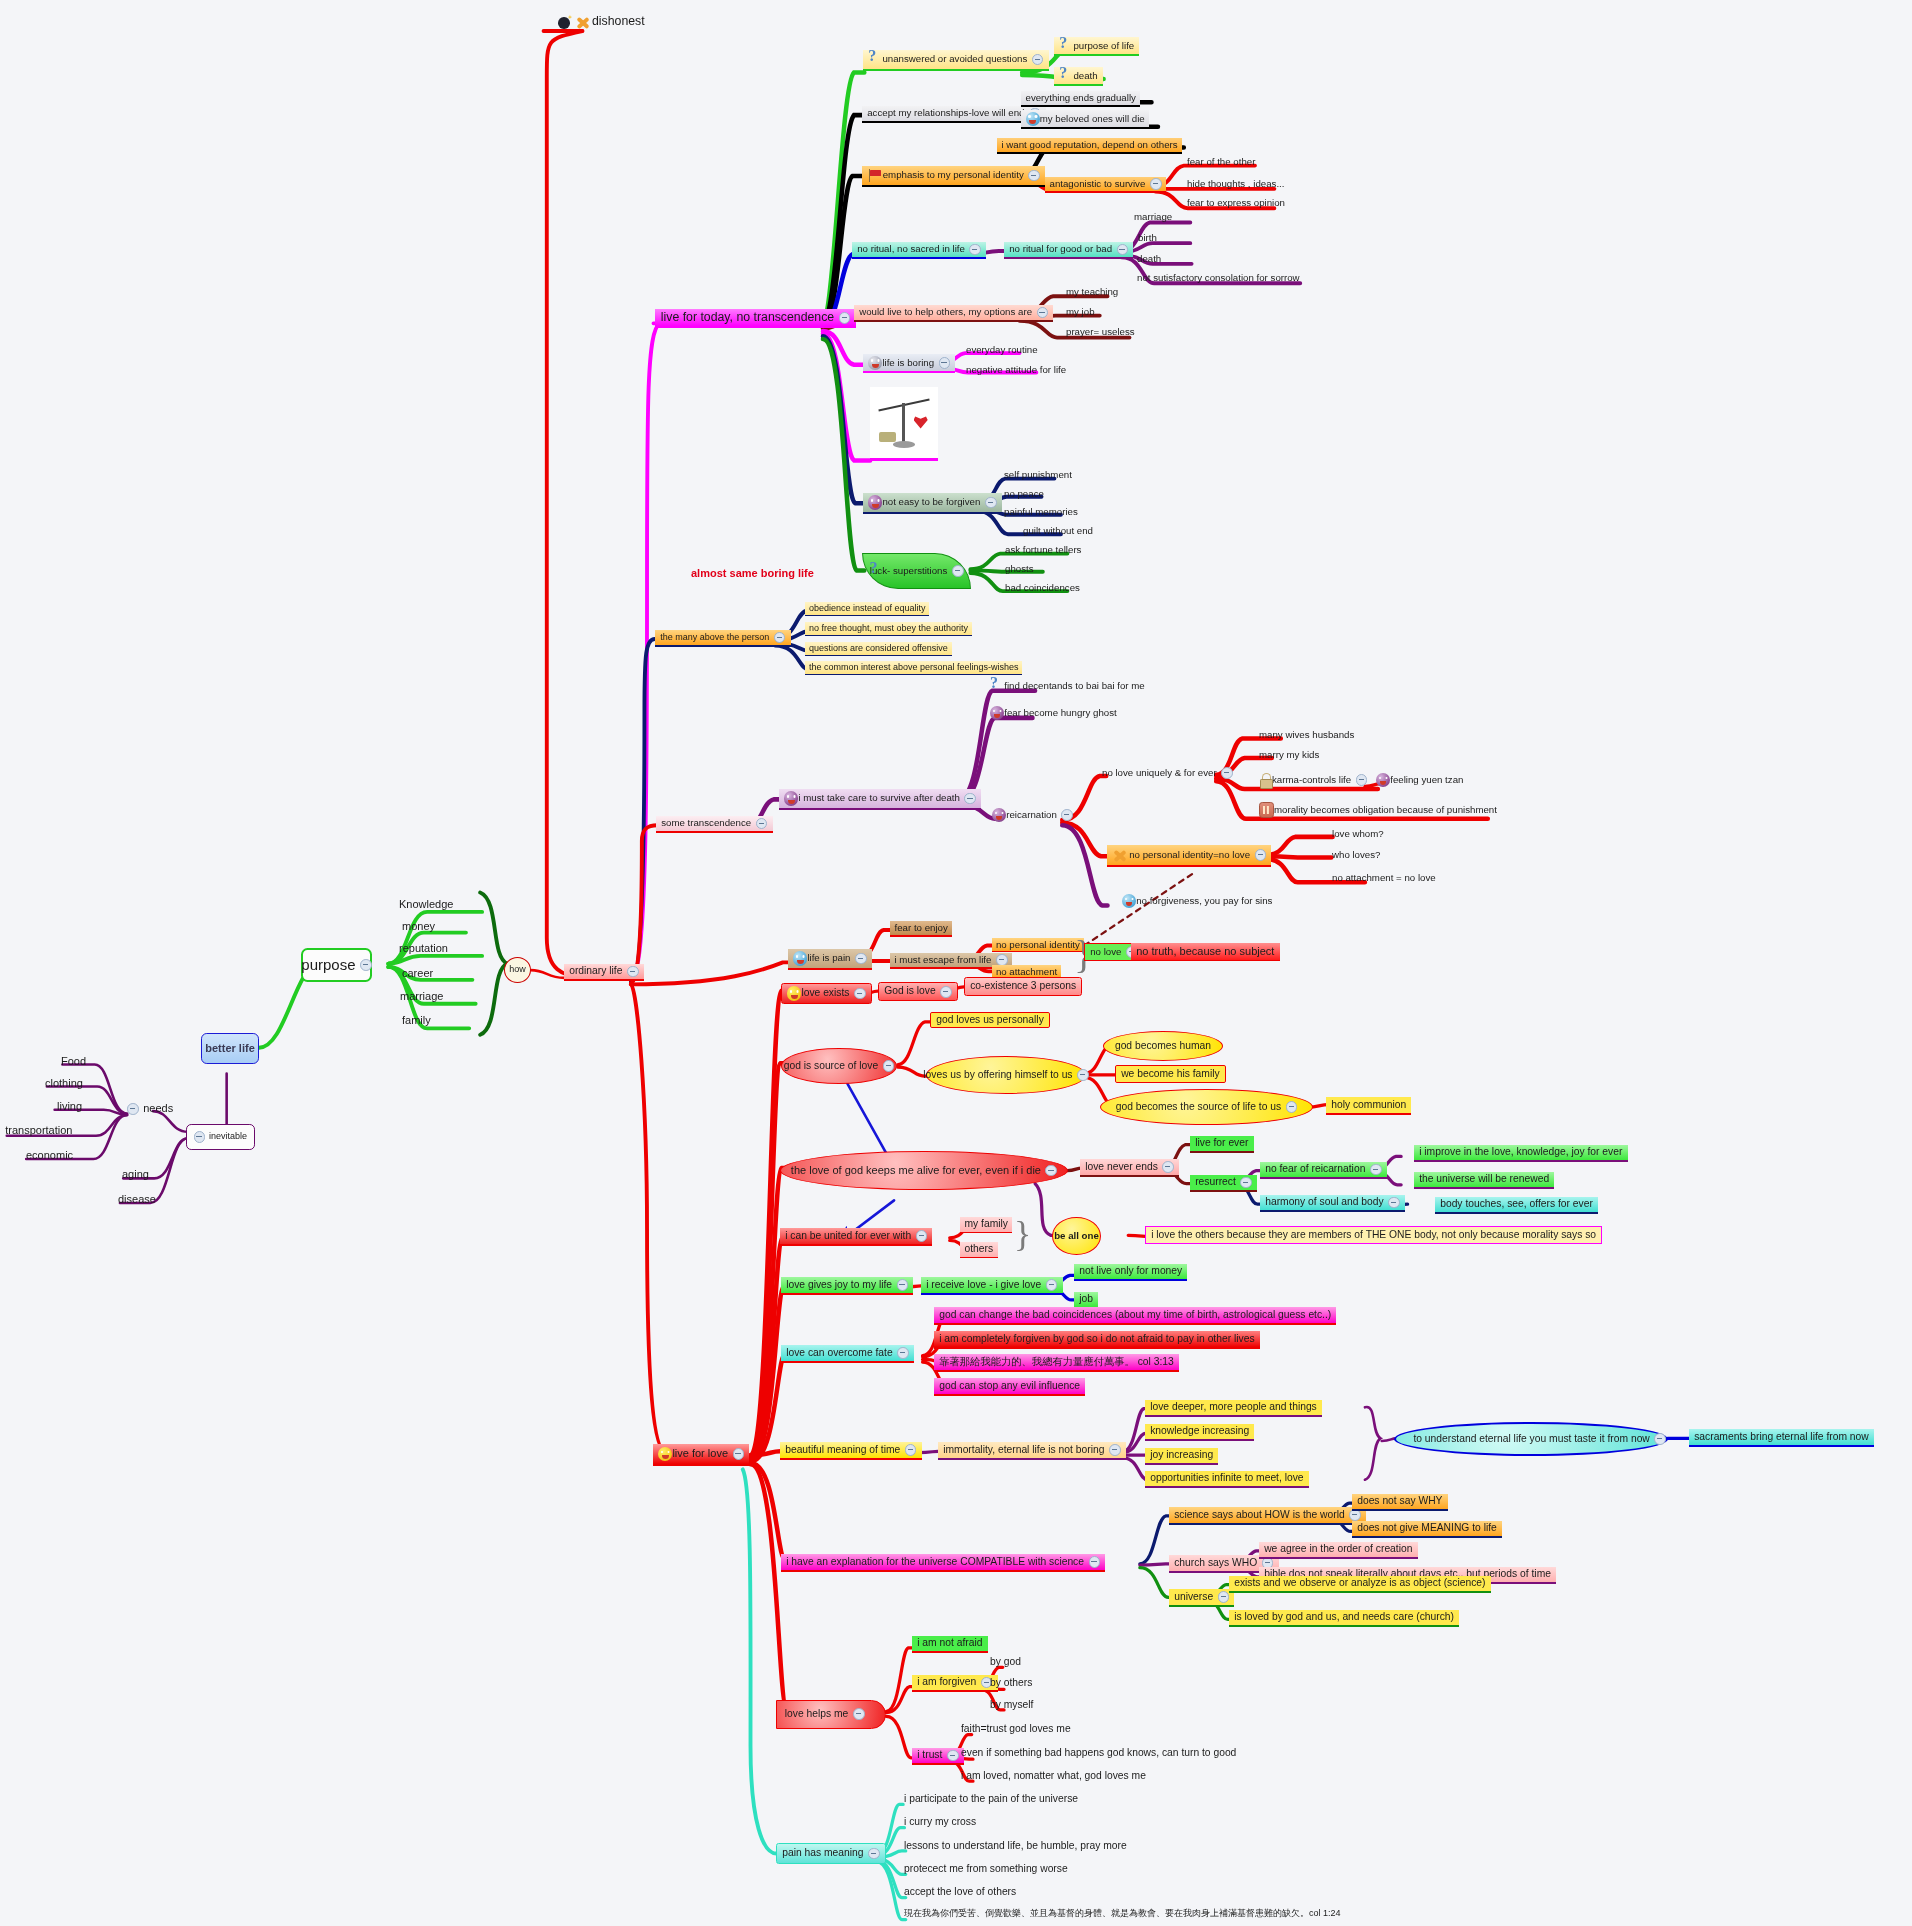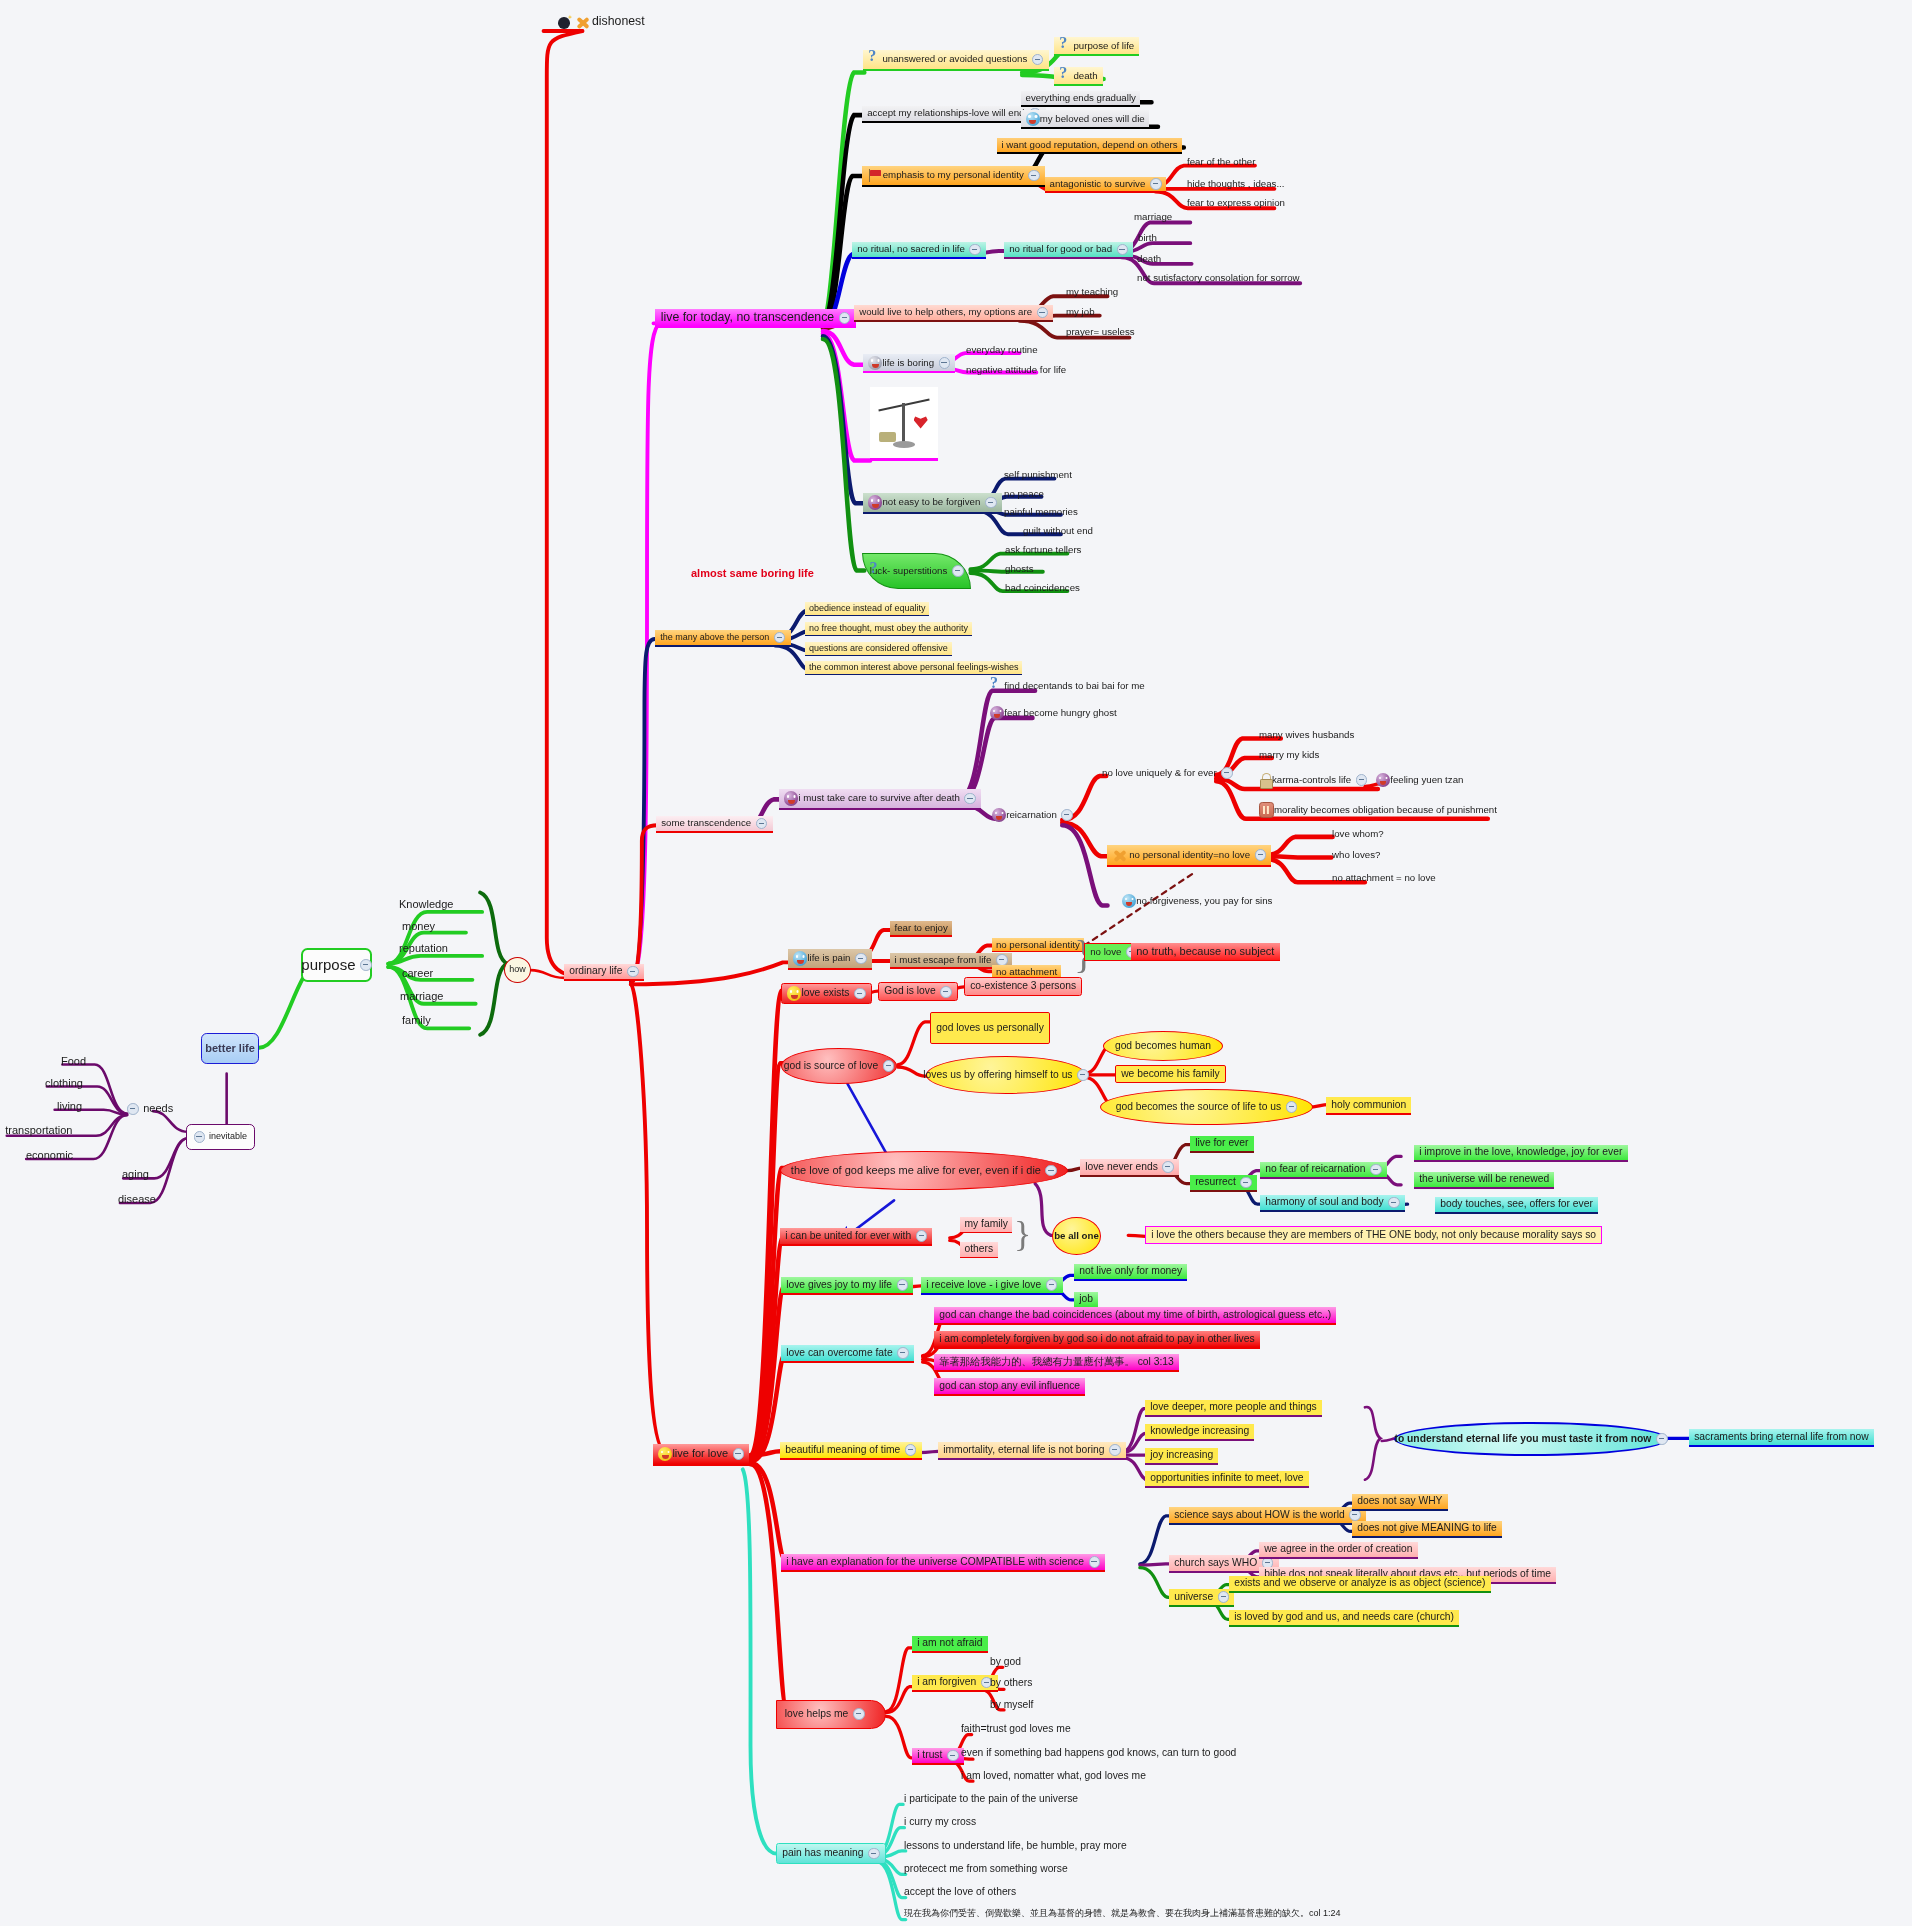--- a/index.html
+++ b/index.html
@@ -656,21 +656,21 @@
 <div class="node" style="left:964px;top:977px;height:19.4px;padding:0.6px 5.2px;font-size:10.3px;
   background:linear-gradient(#ffc8c8,#ff8a8a);border:1.9px solid #ee0000;border-radius:2.6px;">
   <span class="lbl">co-existence 3 persons</span>
 </div>
 
 <div class="node" style="left:781px;top:1048px;width:116px;height:36px;justify-content:center;font-size:10.3px;
   background:radial-gradient(circle at 40% 30%,#ffc0c0,#f03030);border:1.9px solid #ee0000;border-radius:50%;">
   <span class="lbl">god is source of love</span>
   <span class="collapse"></span>
 </div>
-<div class="node" style="left:930px;top:1012px;height:32px;padding:0.6px 5.2px;font-size:10.3px;
+<div class="node" style="left:930px;top:1012px;height:16px;padding:0.6px 5.2px;font-size:10.3px;
   background:#ffe94d;border:1.9px solid #ee0000;border-radius:1.9px;">
       <span class="lbl">god loves us personally</span>
     </div>
 <div class="node" style="left:926px;top:1056px;width:160px;height:38px;justify-content:center;font-size:10.3px;
   background:radial-gradient(circle at 40% 30%,#fff59a,#ffe400);border:1.9px solid #ee0000;border-radius:50%;">
   <span class="lbl">loves us by offering himself to us</span>
   <span class="collapse"></span>
 </div>
 <div class="node" style="left:1103px;top:1031px;width:120px;height:30px;justify-content:center;font-size:10.3px;
   background:radial-gradient(circle at 40% 30%,#fff59a,#ffe400);border:1.9px solid #ee0000;border-radius:50%;">
@@ -816,21 +816,21 @@
     </div>
 <div class="node" style="left:1145px;top:1448px;height:17px;padding:0.6px 5.2px;font-size:10.3px;
   background:#ffe94d;border-bottom:2.6px solid #7a0f7a;">
       <span class="lbl">joy increasing</span>
     </div>
 <div class="node" style="left:1145px;top:1471px;height:17px;padding:0.6px 5.2px;font-size:10.3px;
   background:#ffe94d;border-bottom:2.6px solid #7a0f7a;">
       <span class="lbl">opportunities infinite to meet, love</span>
     </div>
 
-<div class="node" style="left:1394px;top:1422px;width:274px;height:34px;justify-content:center;font-size:10.3px;font-weight:bold;
+<div class="node" style="left:1394px;top:1422px;width:274px;height:34px;justify-content:flex-end;font-size:10.3px;font-weight:normal;
   background:radial-gradient(circle at 40% 25%,#d4fbf6,#5fe3d8);border:2.6px solid #0000dd;border-radius:50%;">
   <span class="lbl">to understand eternal life you must  taste it from now</span>
   <span class="collapse"></span>
 </div>
 <div class="node" style="left:1689px;top:1429px;height:18px;padding:0.6px 5.2px;font-size:10.3px;
   background:linear-gradient(#a8f4ee,#42dfd2);border-bottom:2.6px solid #0000dd;">
       <span class="lbl">sacraments bring eternal life from now</span>
     </div>
 
 <div class="node" style="left:781px;top:1554px;height:18px;padding:0.6px 5.2px;font-size:10.3px;

